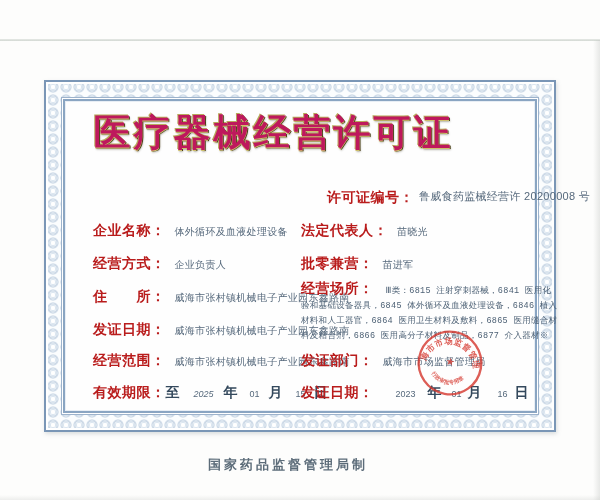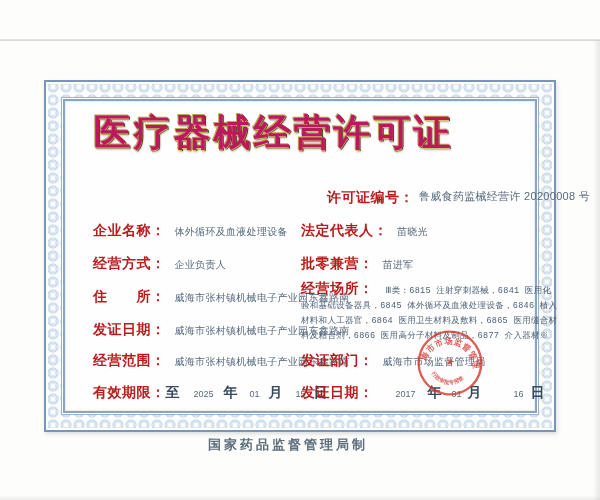--- a/index.html
+++ b/index.html
@@ -64,34 +64,34 @@
   .r-dept{left:301px;top:351px;}
   .r-valid{left:93px;top:383px;}
   .r-issue{left:301px;top:383px;}
 
   .scope-block{position:absolute;left:301px;top:281px;width:258px;white-space:normal;line-height:11px;}
   .scope-block .lbl{line-height:14px;}
   .scope-block .val{font-size:8.5px;margin-left:12px;color:#4d6175;font-family:Liberation Mono, monospace;}
 
   .date-row .num{font-size:9px;color:#56697c;}
   .date-row .unit{font-size:14px;font-weight:bold;color:#34495d;}
-  .r-valid .n-year{margin-left:14px;} .r-valid .u-year{margin-left:10px;}
+  .r-valid .n-year{margin-left:14px;font-style:italic;} .r-valid .u-year{margin-left:10px;}
   .r-valid .n-month{margin-left:12px;} .r-valid .u-month{margin-left:9px;}
   .r-valid .n-day{margin-left:13px;} .r-valid .u-day{margin-left:8px;}
   .r-issue .n-year{margin-left:22px;} .r-issue .u-year{margin-left:12px;}
   .r-issue .n-month{margin-left:10px;} .r-issue .u-month{margin-left:6px;}
-  .r-issue .n-day{margin-left:32px;} .r-issue .u-day{margin-left:7px;}
+  .r-issue .n-day{margin-left:16px;} .r-issue .u-day{margin-left:7px;}
 
   .stamp{
     position:absolute;left:416px;top:329px;width:68px;height:68px;
     opacity:.8;transform:rotate(10deg);pointer-events:none;
   }
 
   .footer{
-    position:absolute;left:0;top:436px;width:576px;text-align:center;
+    position:absolute;left:0;top:456px;width:576px;text-align:center;
     font-size:13px;font-weight:bold;color:#5c6c79;letter-spacing:3px;
   }
 </style>
 </head>
 <body>
 
 <div class="scan-top-edge"></div>
 <div class="scan-right-shadow"></div>
 <div class="scan-bottom-shadow"></div>
 
@@ -141,21 +141,21 @@
 
 <div class="row r-dept">
   <span class="lbl">发证部门：</span><span class="val">威海市市场监督管理局</span>
 </div>
 
 <div class="row r-valid date-row">
   <span class="lbl">有效期限：</span><span class="unit">至</span><span class="num n-year">2025</span><span class="unit u-year">年</span><span class="num n-month">01</span><span class="unit u-month">月</span><span class="num n-day">15</span><span class="unit u-day">日</span>
 </div>
 
 <div class="row r-issue date-row">
-  <span class="lbl">发证日期：</span><span class="num n-year">2017</span><span class="unit u-year">年</span><span class="num n-month">01</span><span class="unit u-month">月</span><span class="num n-day">16</span><span class="unit u-day">日</span>
+  <span class="lbl">发证日期：</span><span class="num n-year">2023</span><span class="unit u-year">年</span><span class="num n-month">01</span><span class="unit u-month">月</span><span class="num n-day">16</span><span class="unit u-day">日</span>
 </div>
 
 <div class="stamp">
   <svg width="68" height="68" viewBox="0 0 100 100">
     <circle cx="50" cy="50" r="46" fill="none" stroke="#d5372e" stroke-width="3.5"></circle>
     <defs>
       <path id="stamp-arc-top" d="M 14 58 A 36 36 0 1 1 86 58" fill="none"></path>
       <path id="stamp-arc-bottom" d="M 22 62 A 30 30 0 0 0 78 62" fill="none"></path>
     </defs>
     <text fill="#d5372e" font-size="12" font-weight="bold" letter-spacing="1">

